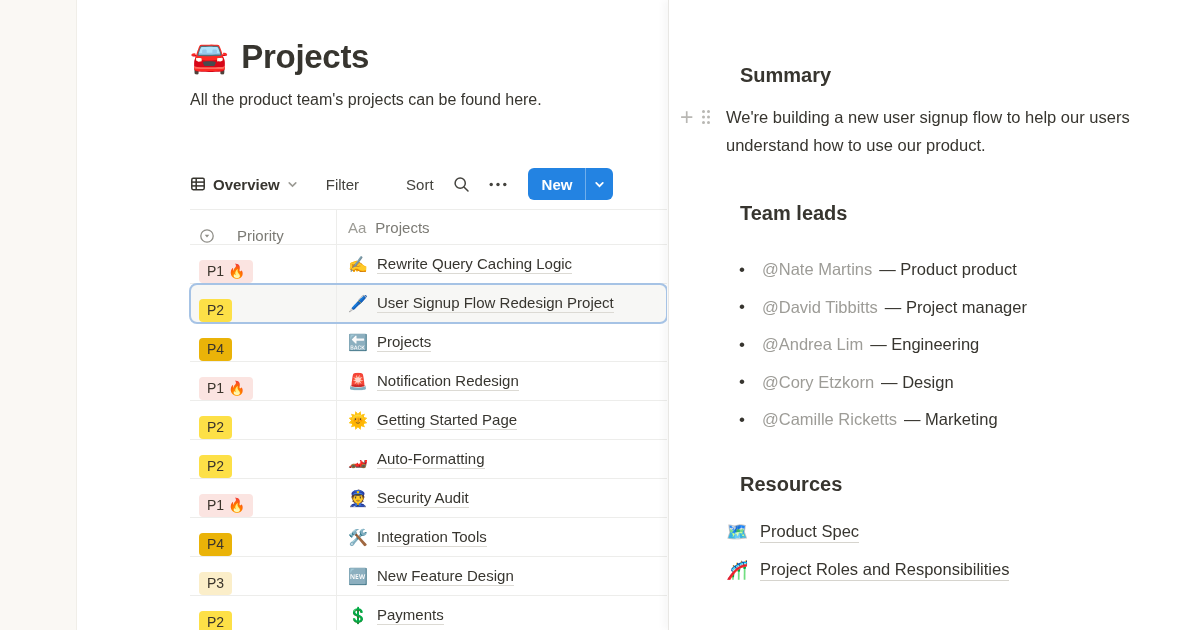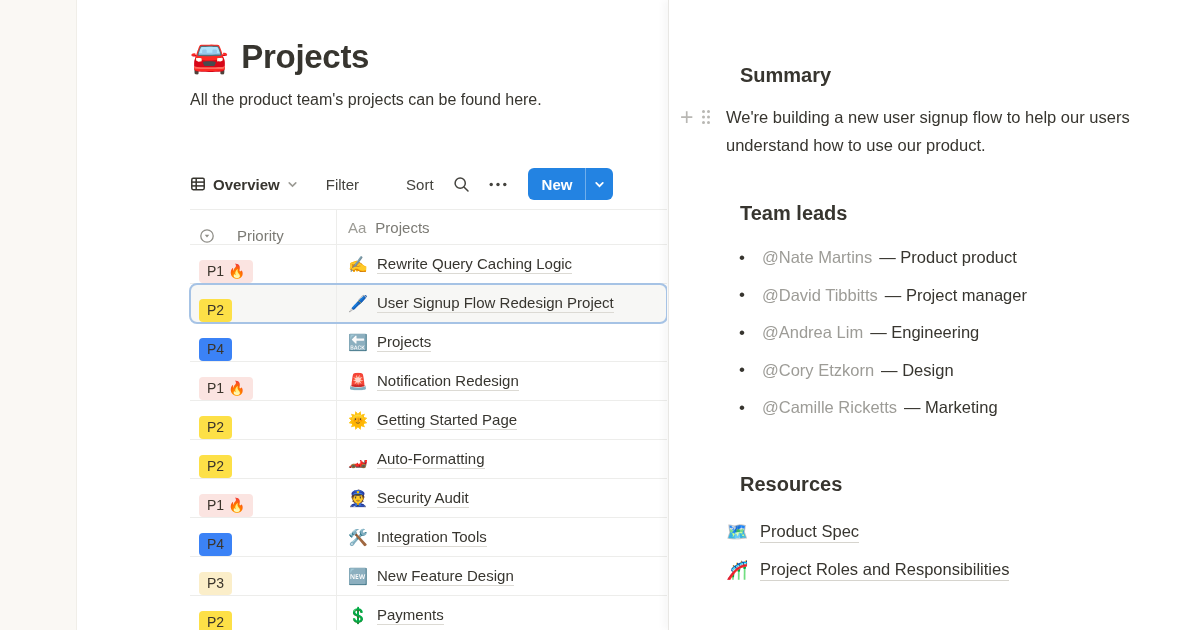--- a/index.html
+++ b/index.html
@@ -51,41 +51,41 @@
   .aa { color:#9C9B95; font-size:15px; }
   .trow { height:39px; display:flex; align-items:stretch;
     border-bottom:1px solid #EDEDEB; position:relative; cursor:pointer; }
   .trow.selected { background:#F7F7F5; outline:2px solid #A6C3E5;
     outline-offset:-1px; border-radius:7px; z-index:2; }
   .badge { font-size:14px; line-height:21px; padding:1px 8px; border-radius:4px;
     color:#3B352C; white-space:nowrap; }
   .tone-red    { background:#FBE4E1; }
   .tone-orange { background:#fde047; }
   .tone-yellow { background:#FBEEC9; }
-  .tone-green  { background:#3b82f6; }
+  .tone-green  { background:#eab308; }
   .remoji { font-size:16px; width:20px; text-align:center; flex:none; }
   .rtitle { font-size:15px; font-weight:500; color:#37352F;
     border-bottom:1.5px solid #DCDAD4; padding-bottom:1px; }
 
   
   .right-panel { position:absolute; left:668px; top:0; right:0; height:100%;
     background:#fff; border-left:1px solid #E8E7E4;
     box-shadow:-5px 0 7px rgba(0,0,0,0.03); }
 
   .block-controls { position:absolute; left:11px; top:107px; display:flex;
     align-items:center; gap:7px; color:#B8B7B3; }
   .plus-glyph { font-size:23px; font-weight:400; line-height:20px; cursor:pointer; }
   .drag-dots { cursor:grab; display:flex; }
 
   .h2 { position:absolute; left:71px; font-size:20px; font-weight:700; color:#37352F; }
   .h-summary { top:64px; }
   .summary-body { position:absolute; left:57px; top:103px; width:472px;
     font-size:16.5px; line-height:28px; color:#37352F; }
   .h-team { top:202px; }
-  .team-list { position:absolute; left:57px; top:239px; list-style:none; }
+  .team-list { position:absolute; left:57px; top:251px; list-style:none; }
   .team-list li { height:37.5px; display:flex; align-items:center;
     font-size:16.5px; padding-left:13px; }
   .team-list li::before { content:"•"; display:inline-block; width:23px;
     color:#37352F; font-size:17px; }
   .mention { color:#9D9C97; margin-right:7px; cursor:pointer; }
   .role { color:#37352F; }
   .h-res { top:473px; }
   .res-links { position:absolute; left:57px; top:513px; }
   .res-link { height:38px; display:flex; align-items:center; gap:11px; cursor:pointer; }
   .res-emoji { font-size:18px; width:23px; text-align:center; }

